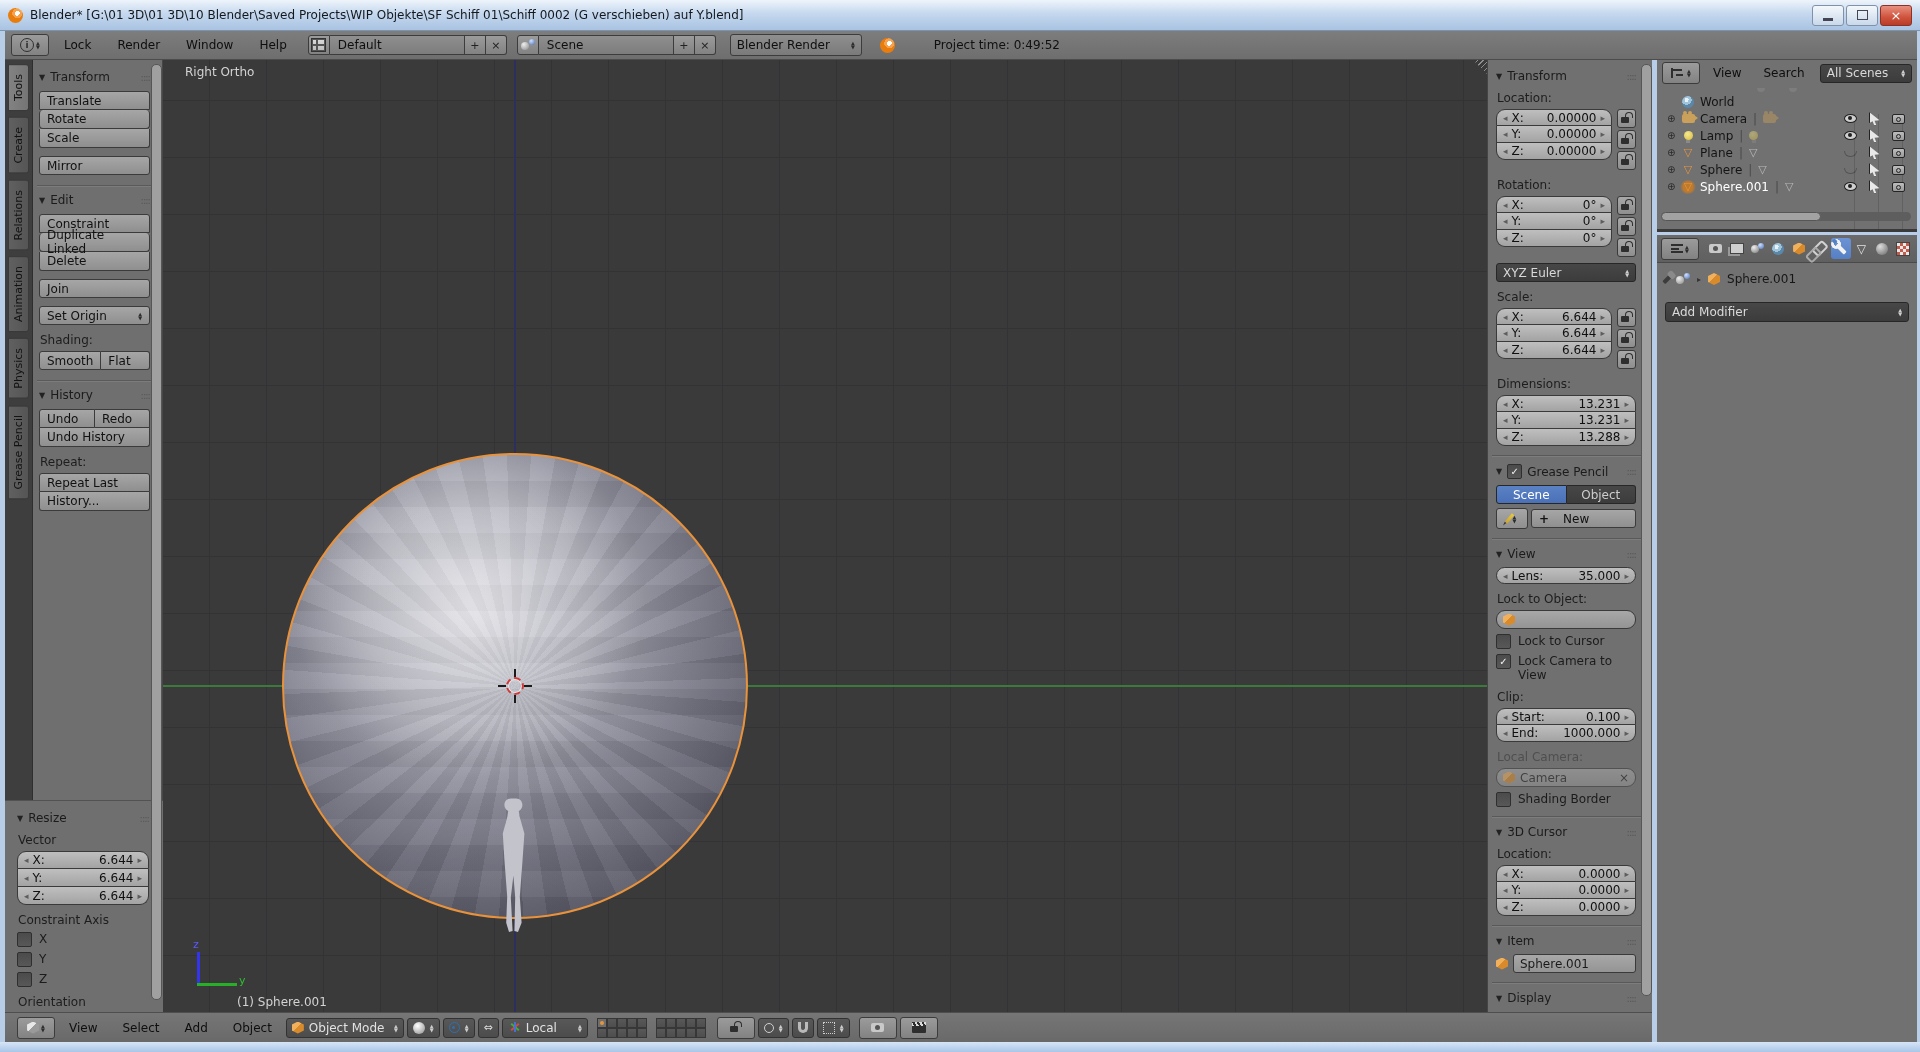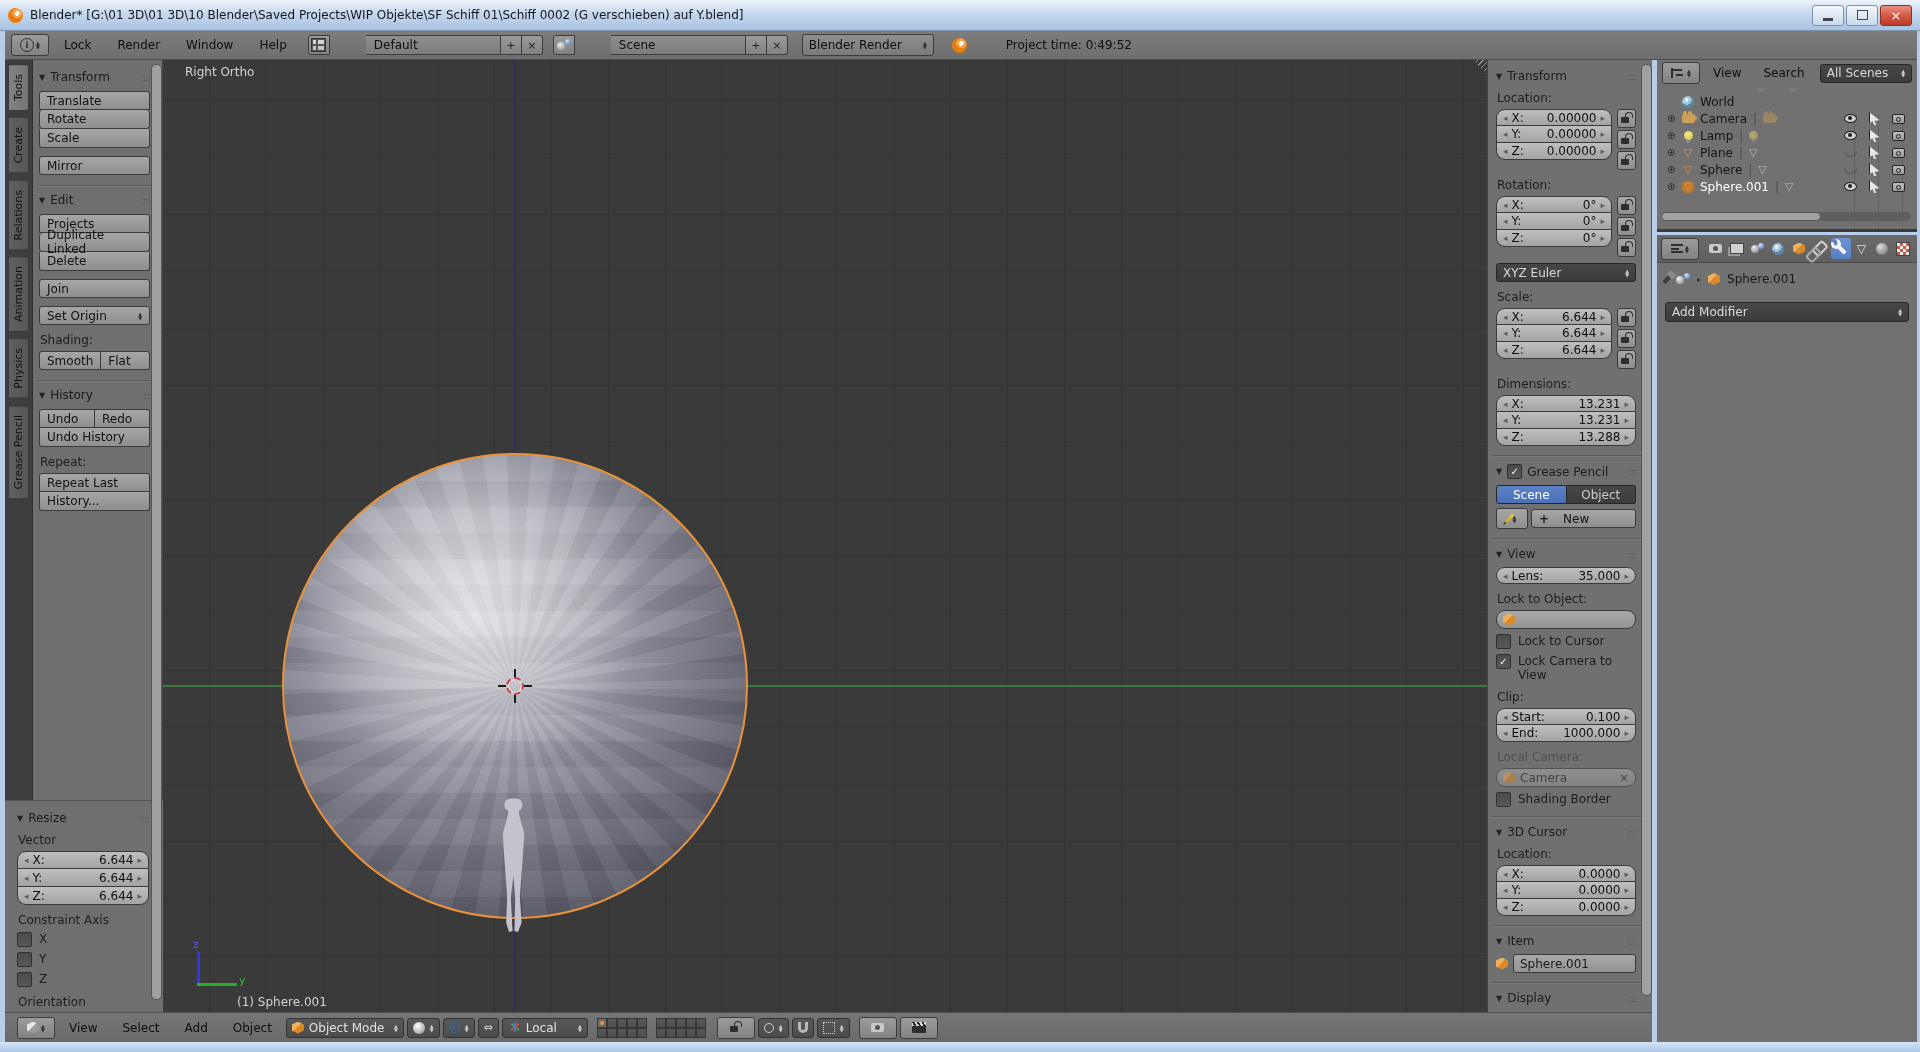--- a/index.html
+++ b/index.html
@@ -17,21 +17,21 @@
   .wbtn .minbar{width:10px;height:3px;background:#445;margin-top:8px;}
   .wbtn .maxbox{width:9px;height:8px;border:1.5px solid #445;}
 
   
   .infobar{left:5px;top:31px;width:1912px;height:29px;background:linear-gradient(#7d7d7d,#6e6e6e);border-bottom:1px solid #4c4c4c;display:flex;align-items:center;gap:4px;padding:0 6px;box-sizing:border-box;}
   .menutext{padding:0 11px;color:#0e0e0e;}
   .edbtn{height:20px;min-width:30px;border:1px solid #3c3c3c;border-radius:3px;background:linear-gradient(#9b9b9b,#828282);display:flex;align-items:center;justify-content:center;gap:2px;padding:0 3px;}
   .ud{display:flex;flex-direction:column;font-size:5px;line-height:4px;color:#2c2c2c;}
   .iinfo{width:12px;height:12px;border-radius:50%;border:1.5px solid #2f2f2f;color:#2f2f2f;font-size:9px;font-weight:bold;display:flex;align-items:center;justify-content:center;}
   .selwrap{display:flex;height:20px;margin-left:6px;}
-  .selfield{background:linear-gradient(#8f8f8f,#7c7c7c);border:1px solid #3c3c3c;border-left:0;color:#0e0e0e;display:flex;align-items:center;padding:8px 8px;width:118px;margin-left:36px;}
+  .selfield{background:linear-gradient(#8f8f8f,#7c7c7c);border:1px solid #3c3c3c;border-left:0;color:#0e0e0e;display:flex;align-items:center;padding:8px 8px;width:118px;}
   .selsq{width:20px;border:1px solid #3c3c3c;border-left:0;background:linear-gradient(#9b9b9b,#828282);display:flex;align-items:center;justify-content:center;color:#222;font-size:11px;}
   .selsq.first{border-left:1px solid #3c3c3c;border-radius:3px 0 0 3px;}
   .selsq.last{border-radius:0 3px 3px 0;}
   .enginesel{height:20px;border:1px solid #3c3c3c;border-radius:3px;background:linear-gradient(#8f8f8f,#7a7a7a);display:flex;align-items:center;padding:0 6px;gap:6px;width:118px;margin-left:10px;color:#0e0e0e;}
   .stats{margin-left:12px;color:#101010;white-space:nowrap;}
   .ptime{margin-left:28px;color:#101010;white-space:nowrap;}
   .scrgrid{width:13px;height:12px;background:linear-gradient(#dcdcdc,#bbb);border:1px solid #333;display:grid;grid-template-columns:40% 60%;}
   .scrgrid span{border:0.5px solid #555;}
   .sceneballs{width:14px;height:12px;position:relative;}
   .sceneballs i{position:absolute;border-radius:50%;}
@@ -298,21 +298,21 @@
     </div>
     <div class="sp8"></div>
     <div class="btn">Mirror</div>
     <div class="tsdiv"></div>
     <div class="phdr">
       <span class="tri">▼</span>
       <span>Edit</span>
       <span class="dots">::::</span>
     </div>
     <div class="grpv">
-      <div class="btn">Projects</div>
+      <div class="btn">Constraint</div>
       <div class="btn">Duplicate Linked</div>
       <div class="btn">Delete</div>
     </div>
     <div class="sp8"></div>
     <div class="btn">Join</div>
     <div class="sp8"></div>
     <div class="btn">
       <span>Set Origin</span>
       <span class="ud" style="margin-left:auto">
           <span>▲</span>

